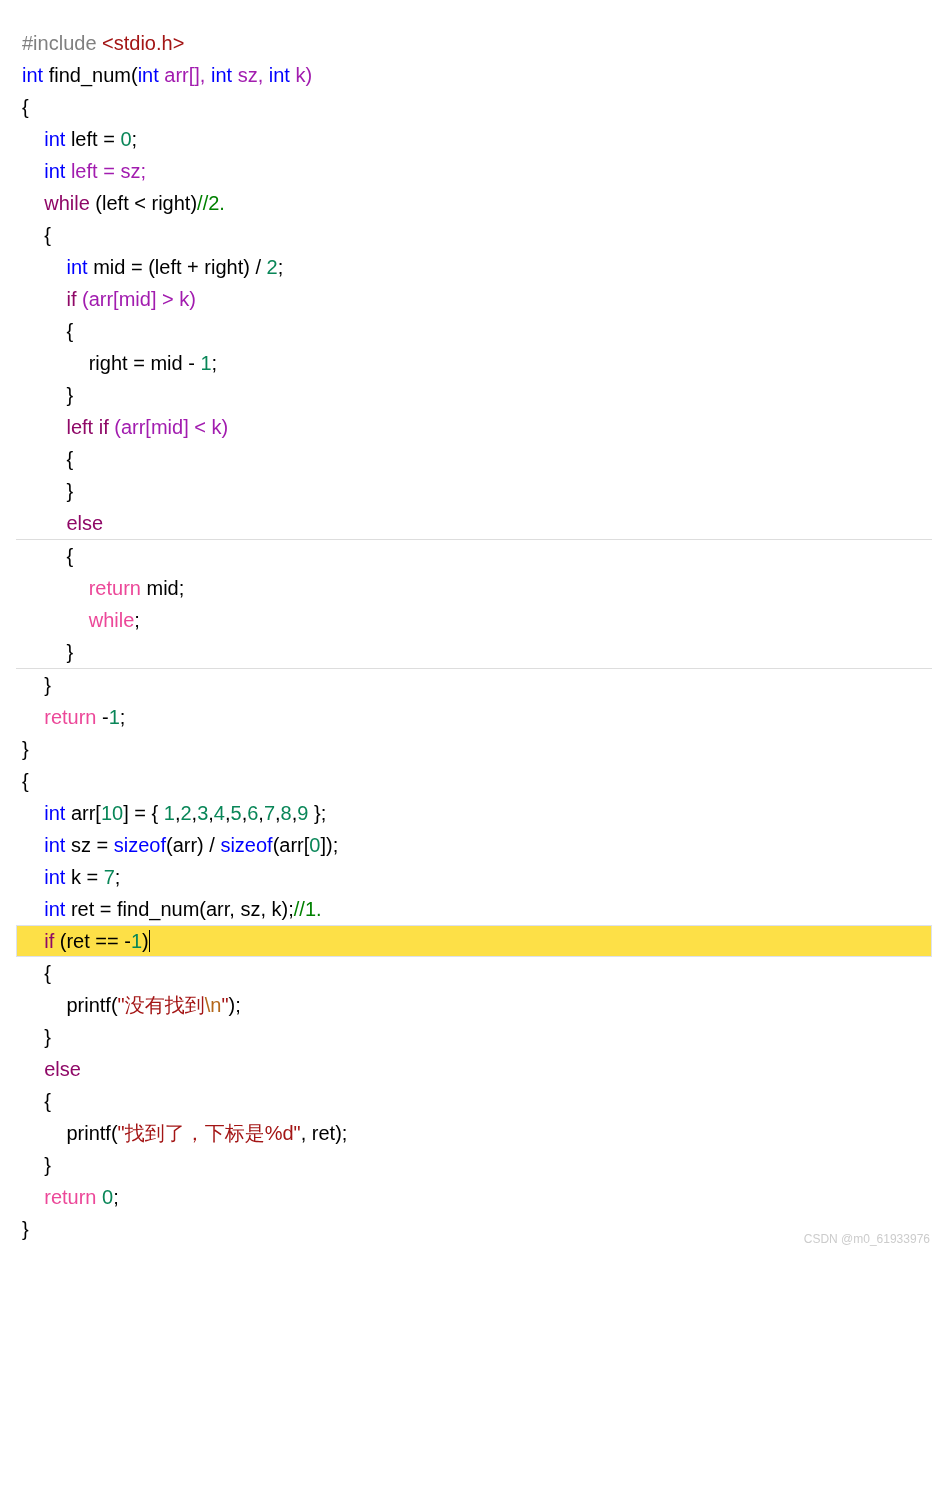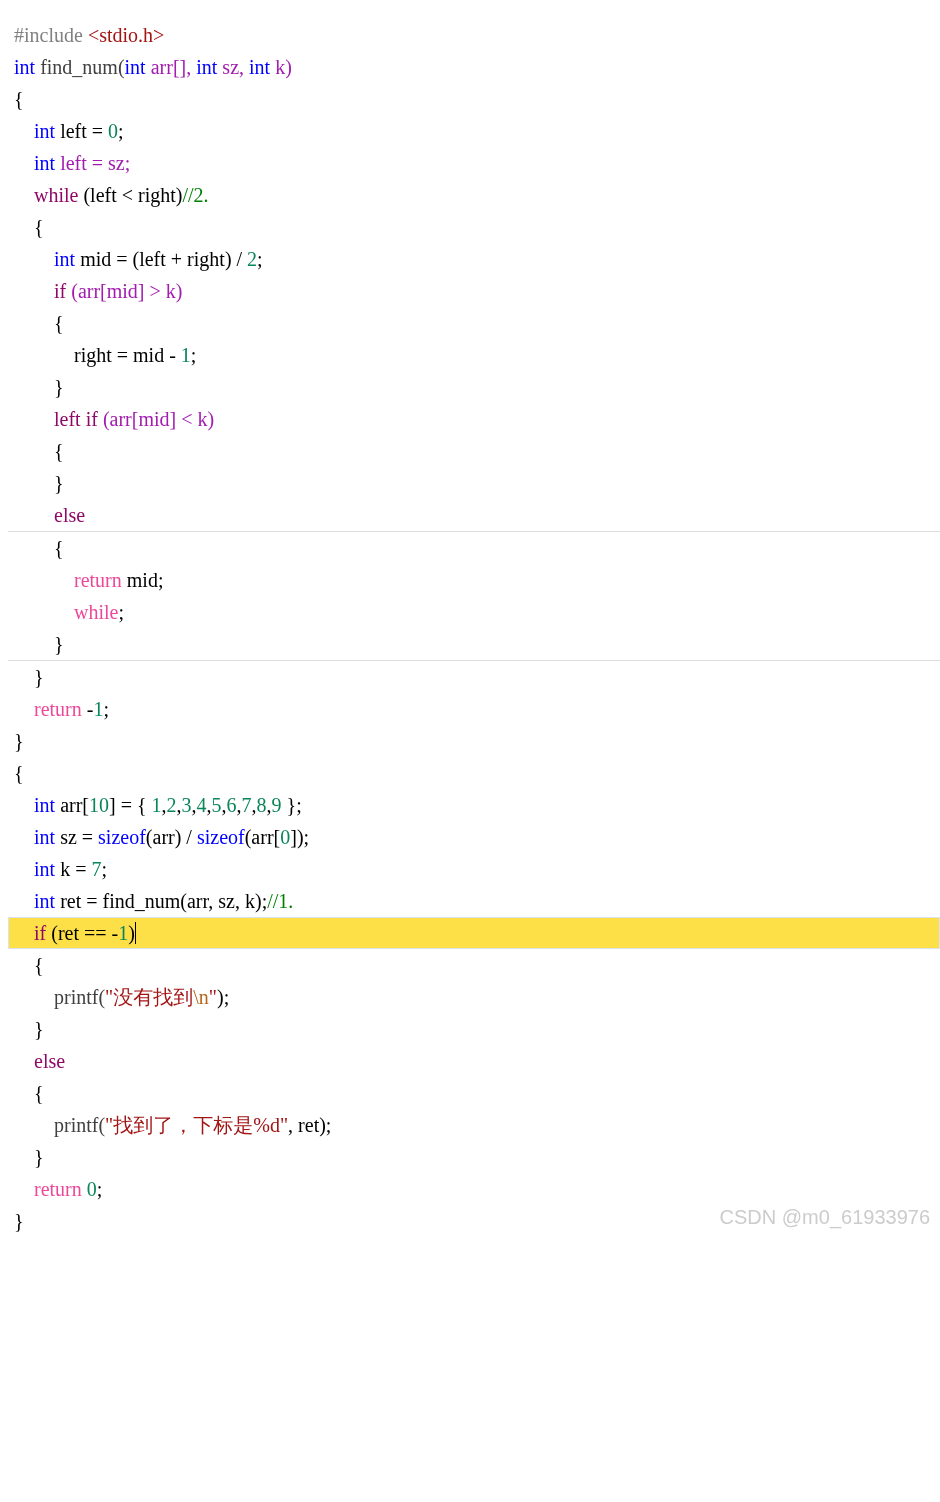--- a/index.html
+++ b/index.html
@@ -7,35 +7,35 @@
     padding: 0;
     background: #ffffff;
     font-family: "Courier New", Consolas, monospace;
     font-size: 20px;
     line-height: 1.6;
     color: #333;
     width: 940px;
     position: relative;
   }
   pre {
-    margin: 0;
+    margin: 8px;
     padding: 19px 0 2px 8px;
-    font-family: Liberation Serif, serif;
+    font-family: Liberation Sans, sans-serif;
     white-space: pre;
   }
   .code-line {
     display: block;
     position: relative;
     padding-left: 6px;
   }
   .kw { color: #0000ff; }
   .type { color: #0000ff; }
   .pp { color: #808080; }
   .inc { color: #a31515; }
-  .func { color: #404040; }
+  .func { color: #000000; }
   .op { color: #000000; }
   .var { color: #a21caf; }
   .num { color: #098658; }
   .cmt { color: #008000; }
   .str { color: #a31515; }
   .esc { color: #b36619; }
   .ret { color: #ec4899; }
   .flow { color: #8f0867; }
   .punct { color: #000000; }
   .hl-line {
@@ -47,21 +47,21 @@
     display: inline-block;
     height: 1.1em;
     vertical-align: text-bottom;
   }
   .watermark {
     position: absolute;
     right: 10px;
     bottom: 6px;
     color: #ccc;
     font-family: sans-serif;
-    font-size: 20px;
+    font-size: 12px;
   }
 </style>
 </head>
 <body>
 
 <pre id="code-container"><span class="code-line"><span style="color: rgb(204, 204, 204);"></span><span class="pp">#include </span><span class="inc">&lt;stdio.h&gt;</span>
 </span><span class="code-line"><span style="color: rgb(204, 204, 204);"></span><span class="type">int</span><span class="func"> find_num(</span><span class="type">int</span><span class="var"> arr[], </span><span class="type">int</span><span class="var"> sz, </span><span class="type">int</span><span class="var"> k)</span>
 </span><span class="code-line"><span style="color: rgb(204, 204, 204);"></span><span class="punct">{</span>
 </span><span class="code-line"><span style="color: rgb(204, 204, 204);">    </span><span class="type">int</span><span class="op"> left = </span><span class="num">0</span><span class="punct">;</span>
 </span><span class="code-line"><span style="color: rgb(204, 204, 204);">    </span><span class="type">int</span><span class="var"> left = sz;</span>

